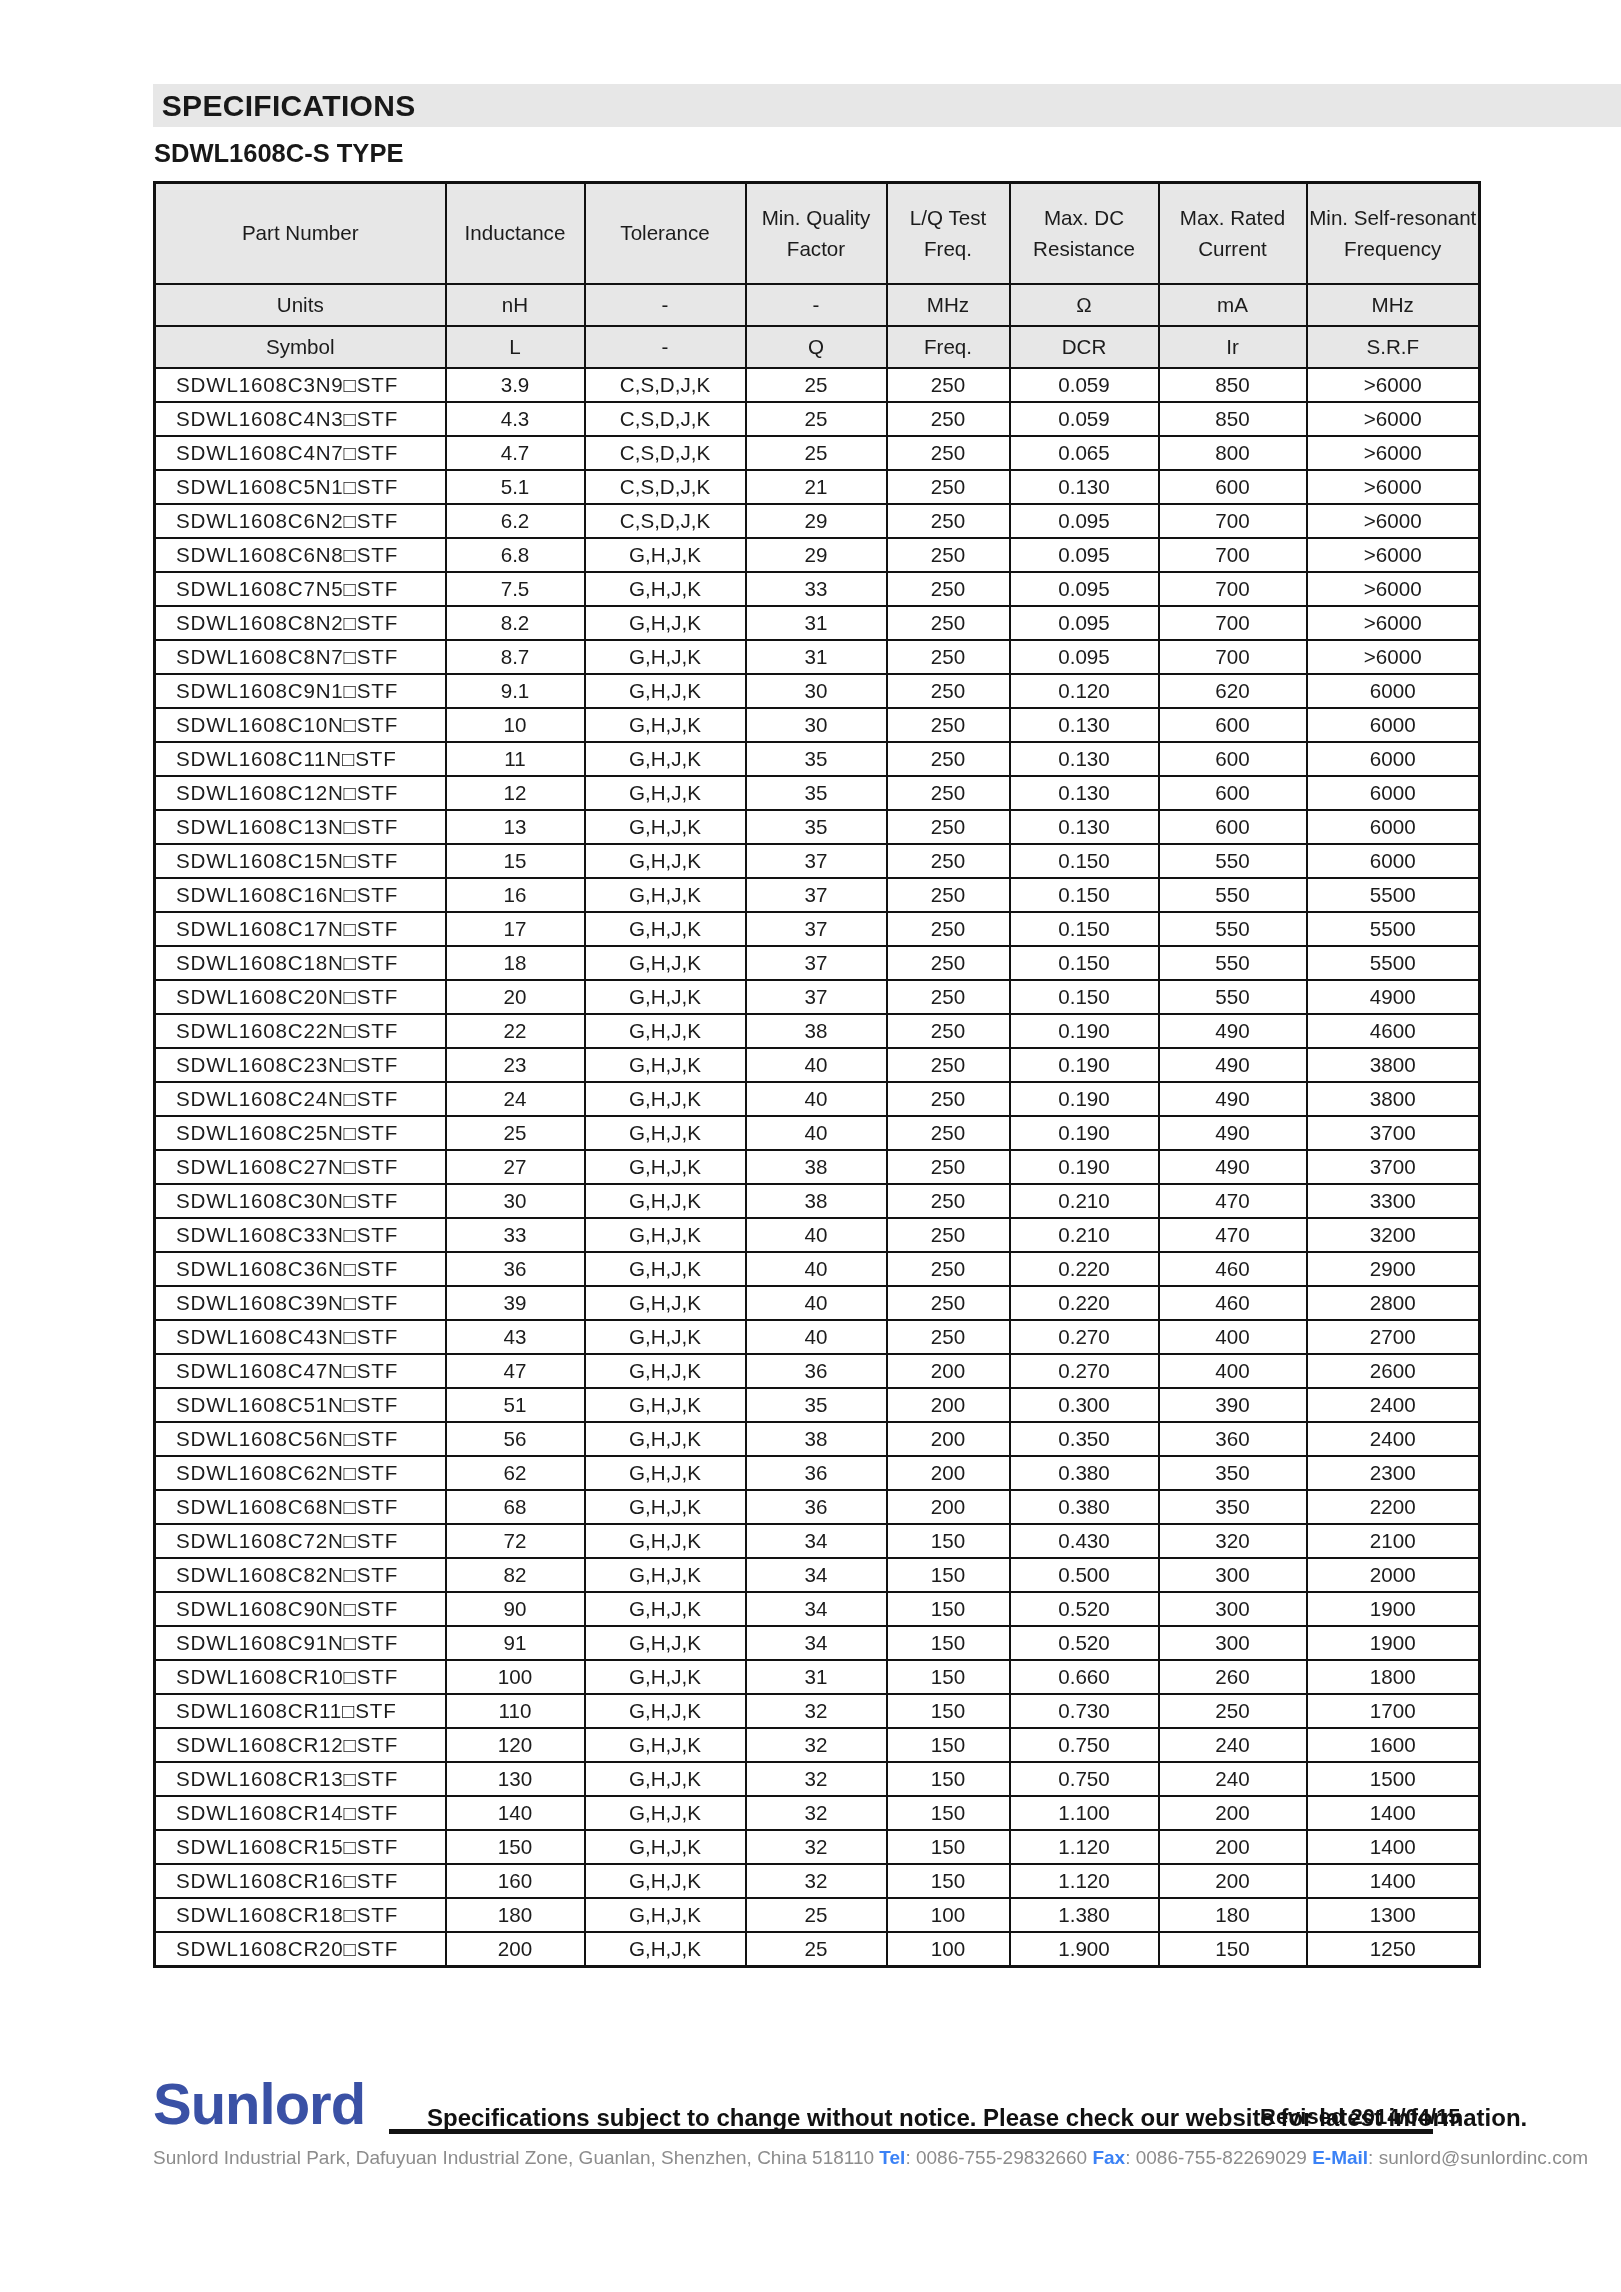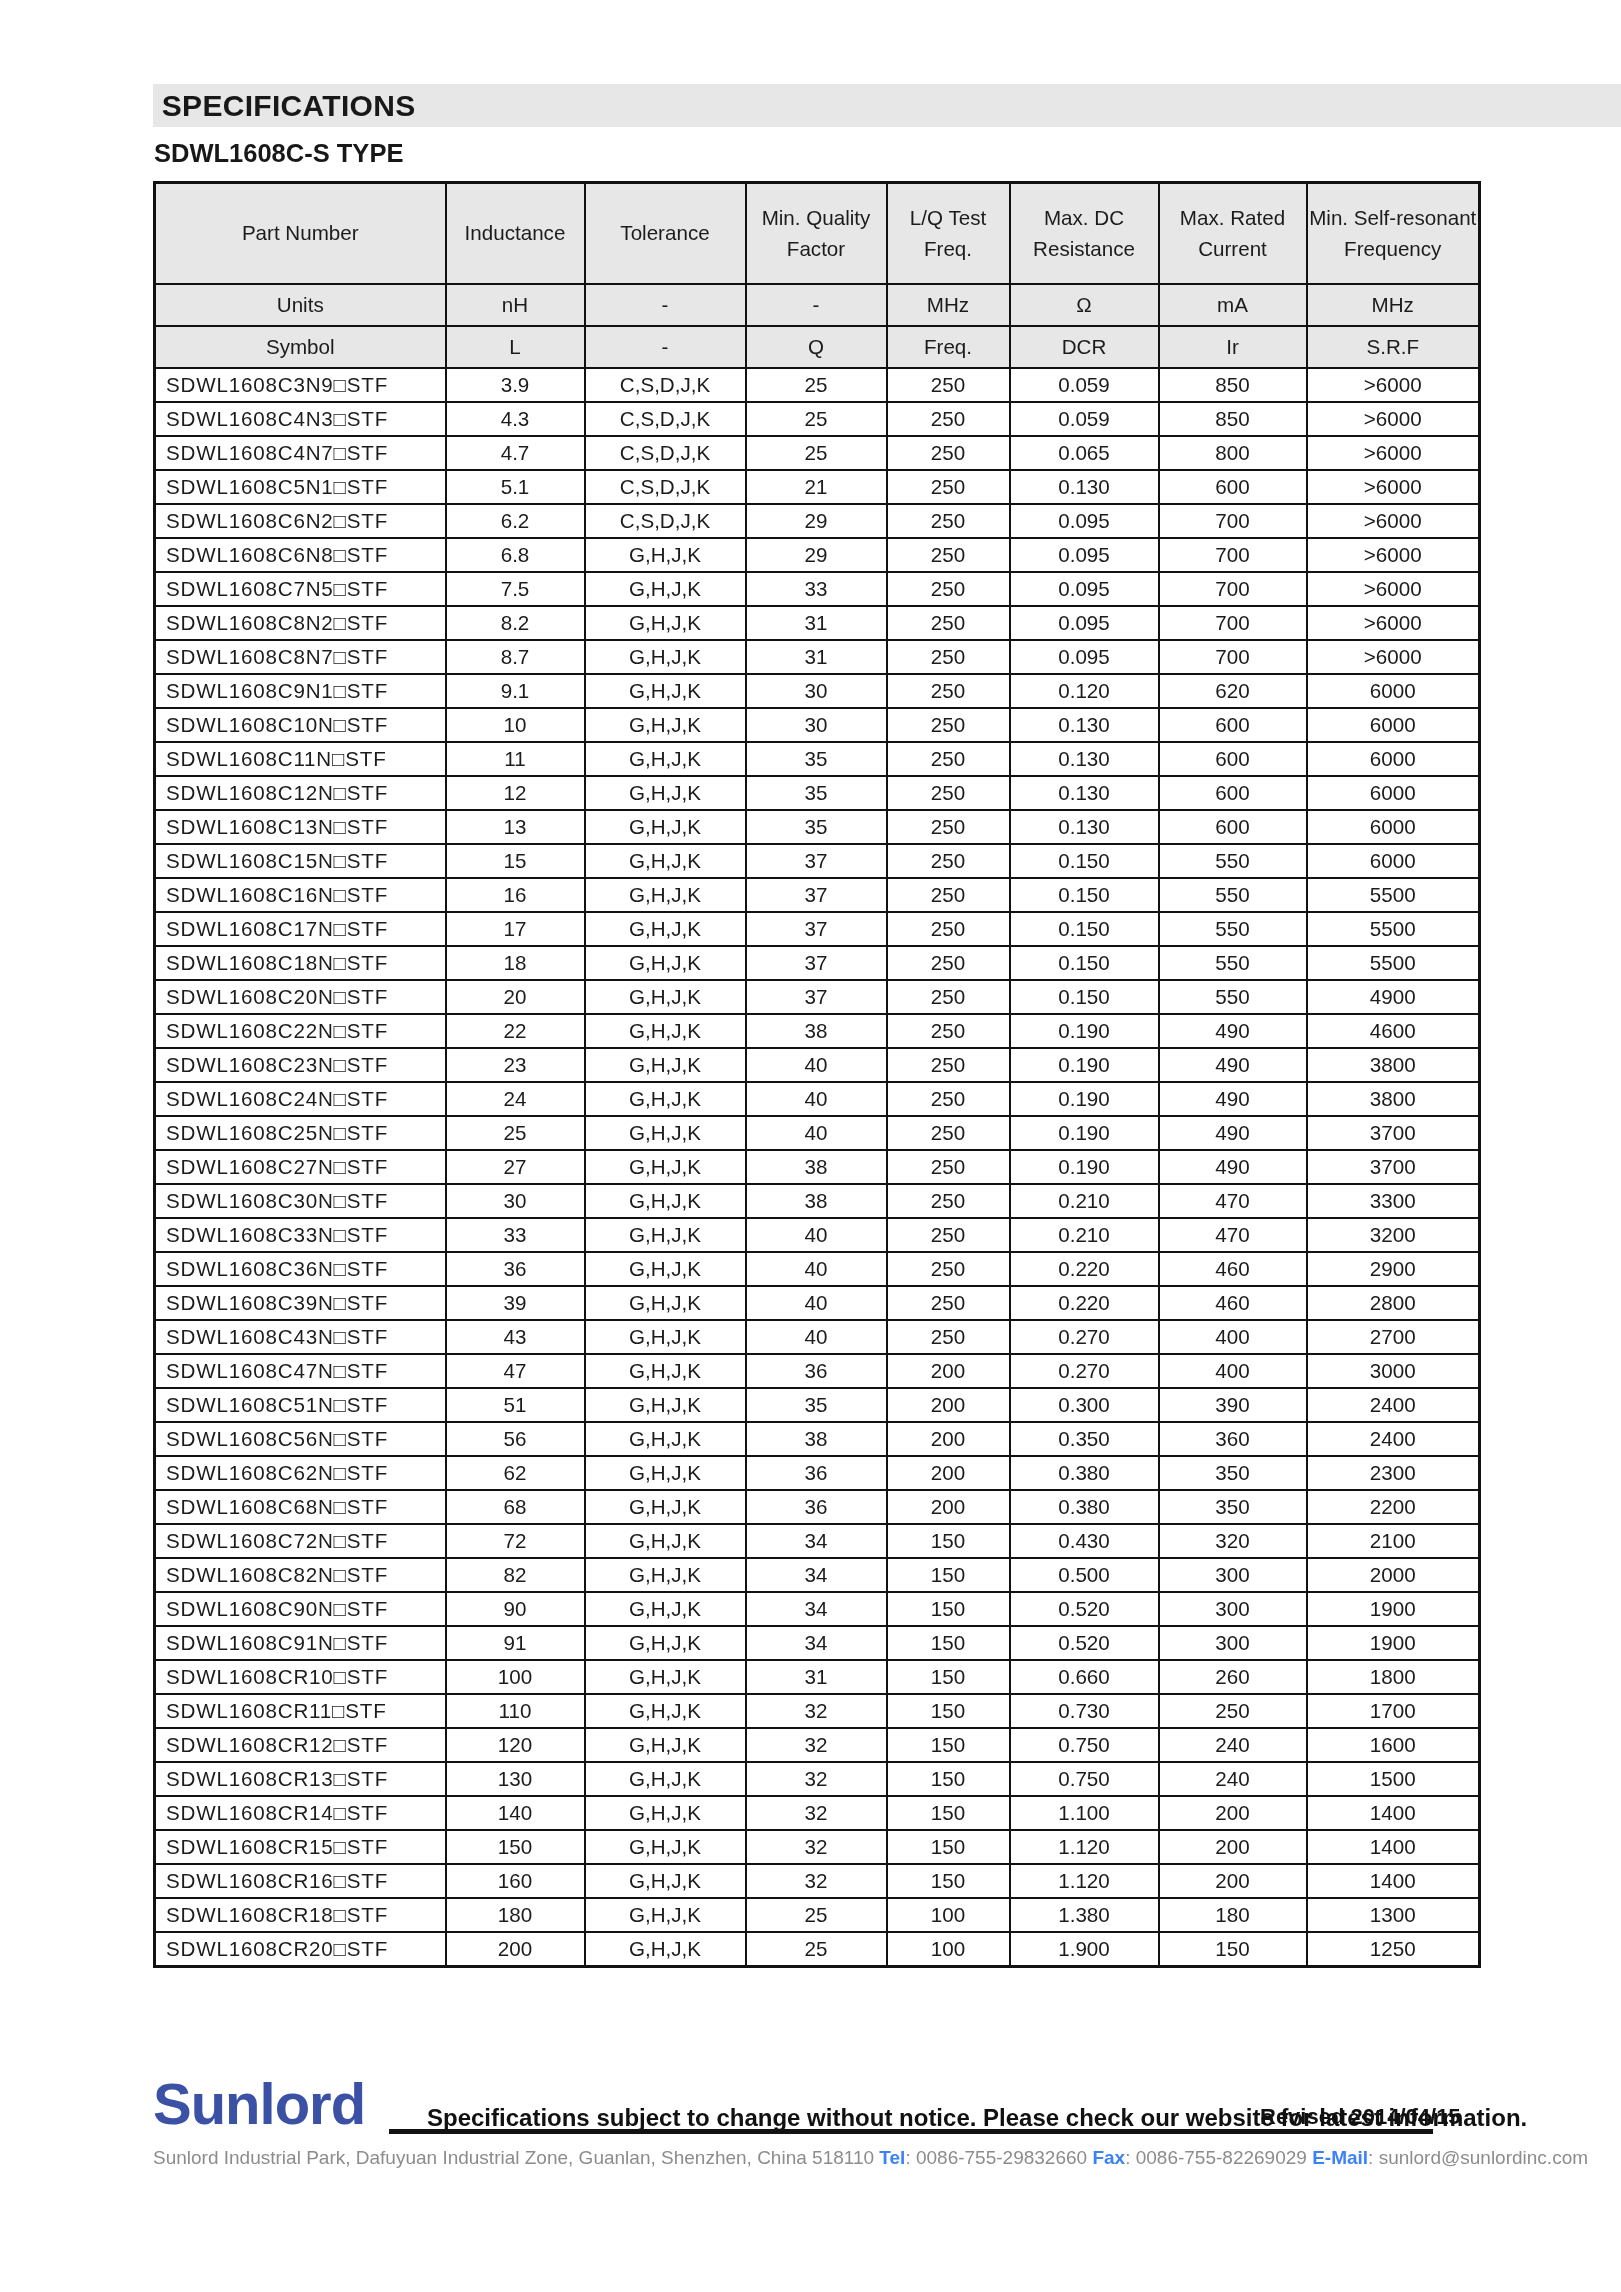--- a/index.html
+++ b/index.html
@@ -34,21 +34,21 @@
     background:#e7e7e7; font-weight:normal; font-size:20.6px;
     text-align:center; line-height:1.5; color:#1c1c1c;
   }
   tr.hdr-main th { height:99px; }
   tr.hdr-sub  th { height:40px; }
   table.spec tbody td {
     height:32px; font-size:20.6px; text-align:center;
     background:#ffffff; color:#1c1c1c; white-space:nowrap;
   }
   table.spec tbody td.pn {
-    text-align:left; padding-left:10px; letter-spacing:0.8px;margin-top:32px;
+    text-align:left; padding-left:20px; letter-spacing:0.8px;margin-top:32px;
   }
 
   .logo {
     position:absolute; left:153px; top:2070px;
     font-size:58px; font-weight:bold; color:#3a51a5; letter-spacing:-1px;
   }
   .note {
     position:absolute; left:427px; top:2104px;
     font-size:24px; font-weight:bold; color:#111111;
   }
@@ -412,21 +412,21 @@
           <td>2700</td>
         </tr>
         <tr>
           <td class="pn">SDWL1608C47N□STF</td>
           <td>47</td>
           <td>G,H,J,K</td>
           <td>36</td>
           <td>200</td>
           <td>0.270</td>
           <td>400</td>
-          <td>3000</td>
+          <td>2600</td>
         </tr>
         <tr>
           <td class="pn">SDWL1608C51N□STF</td>
           <td>51</td>
           <td>G,H,J,K</td>
           <td>35</td>
           <td>200</td>
           <td>0.300</td>
           <td>390</td>
           <td>2400</td>

